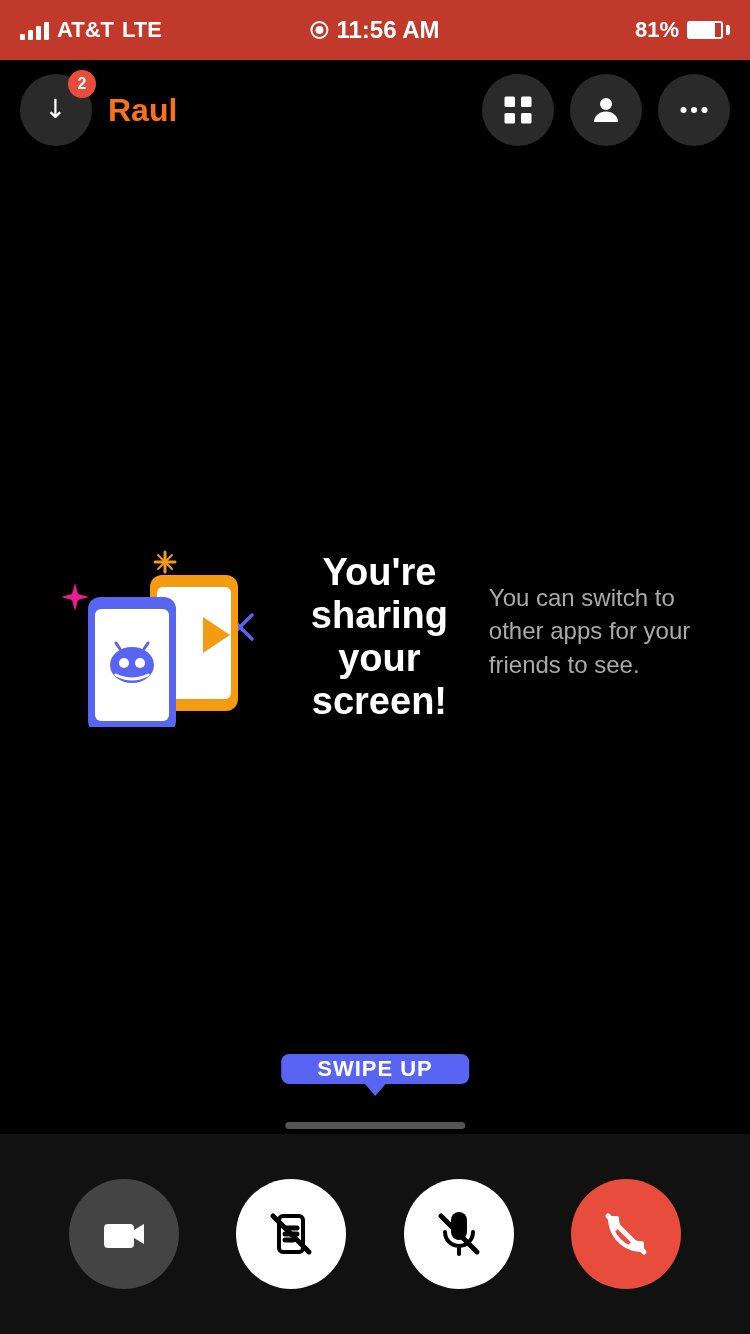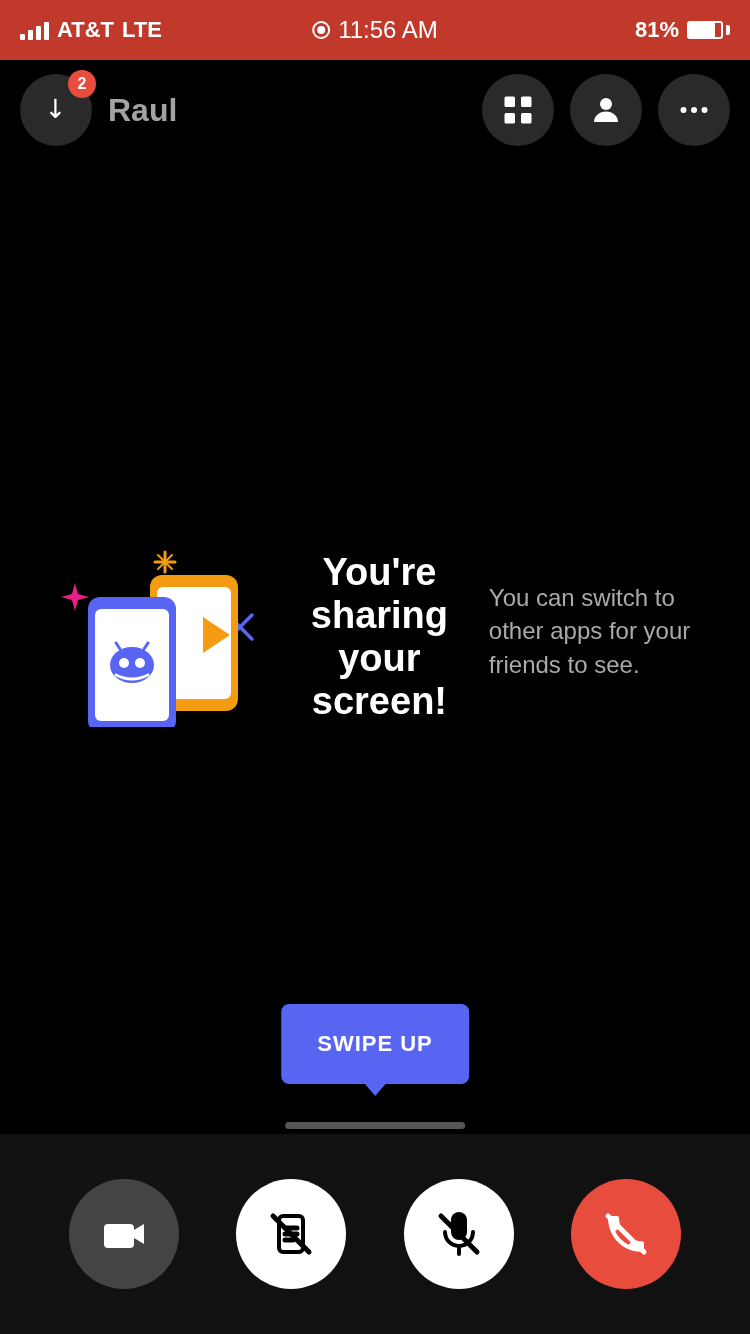--- a/index.html
+++ b/index.html
@@ -43,21 +43,21 @@
       width: 5px;
       background: white;
       border-radius: 1px;
     }
     .status-center {
       position: absolute;
       left: 50%;
       transform: translateX(-50%);
       color: white;
       font-size: 24px;
-      font-weight: 400;
+      font-weight: 700;
       display: flex;
       align-items: center;
       gap: 8px;
     }
     .record-dot {
       width: 18px;
       height: 18px;
       border-radius: 50%;
       border: 2px solid white;
       display: flex;
@@ -145,21 +145,21 @@
       background: #e74c3c;
       border-radius: 50%;
       color: white;
       font-size: 16px;
       font-weight: 700;
       display: flex;
       align-items: center;
       justify-content: center;
     }
     .nav-title {
-      color: #a3a3a3;
+      color: #f97316;
       font-size: 32px;
       font-weight: 600;
     }
     .nav-right {
       display: flex;
       align-items: center;
       gap: 16px;
     }
     .nav-btn {
       width: 72px;
@@ -229,21 +229,21 @@
       display: flex;
       flex-direction: column;
       align-items: center;
       gap: 16px;
     }
     .swipe-up-btn {
       background: #5865f2;
       color: white;
       font-size: 22px;
       font-weight: 700;
-      padding: 27px 36px;
+      padding: 2px 36px;
       border-radius: 8px;
       letter-spacing: 1px;
       position: relative;
       cursor: pointer;
     }
     .swipe-up-btn::after {
       content: '';
       position: absolute;
       bottom: -12px;
       left: 50%;

